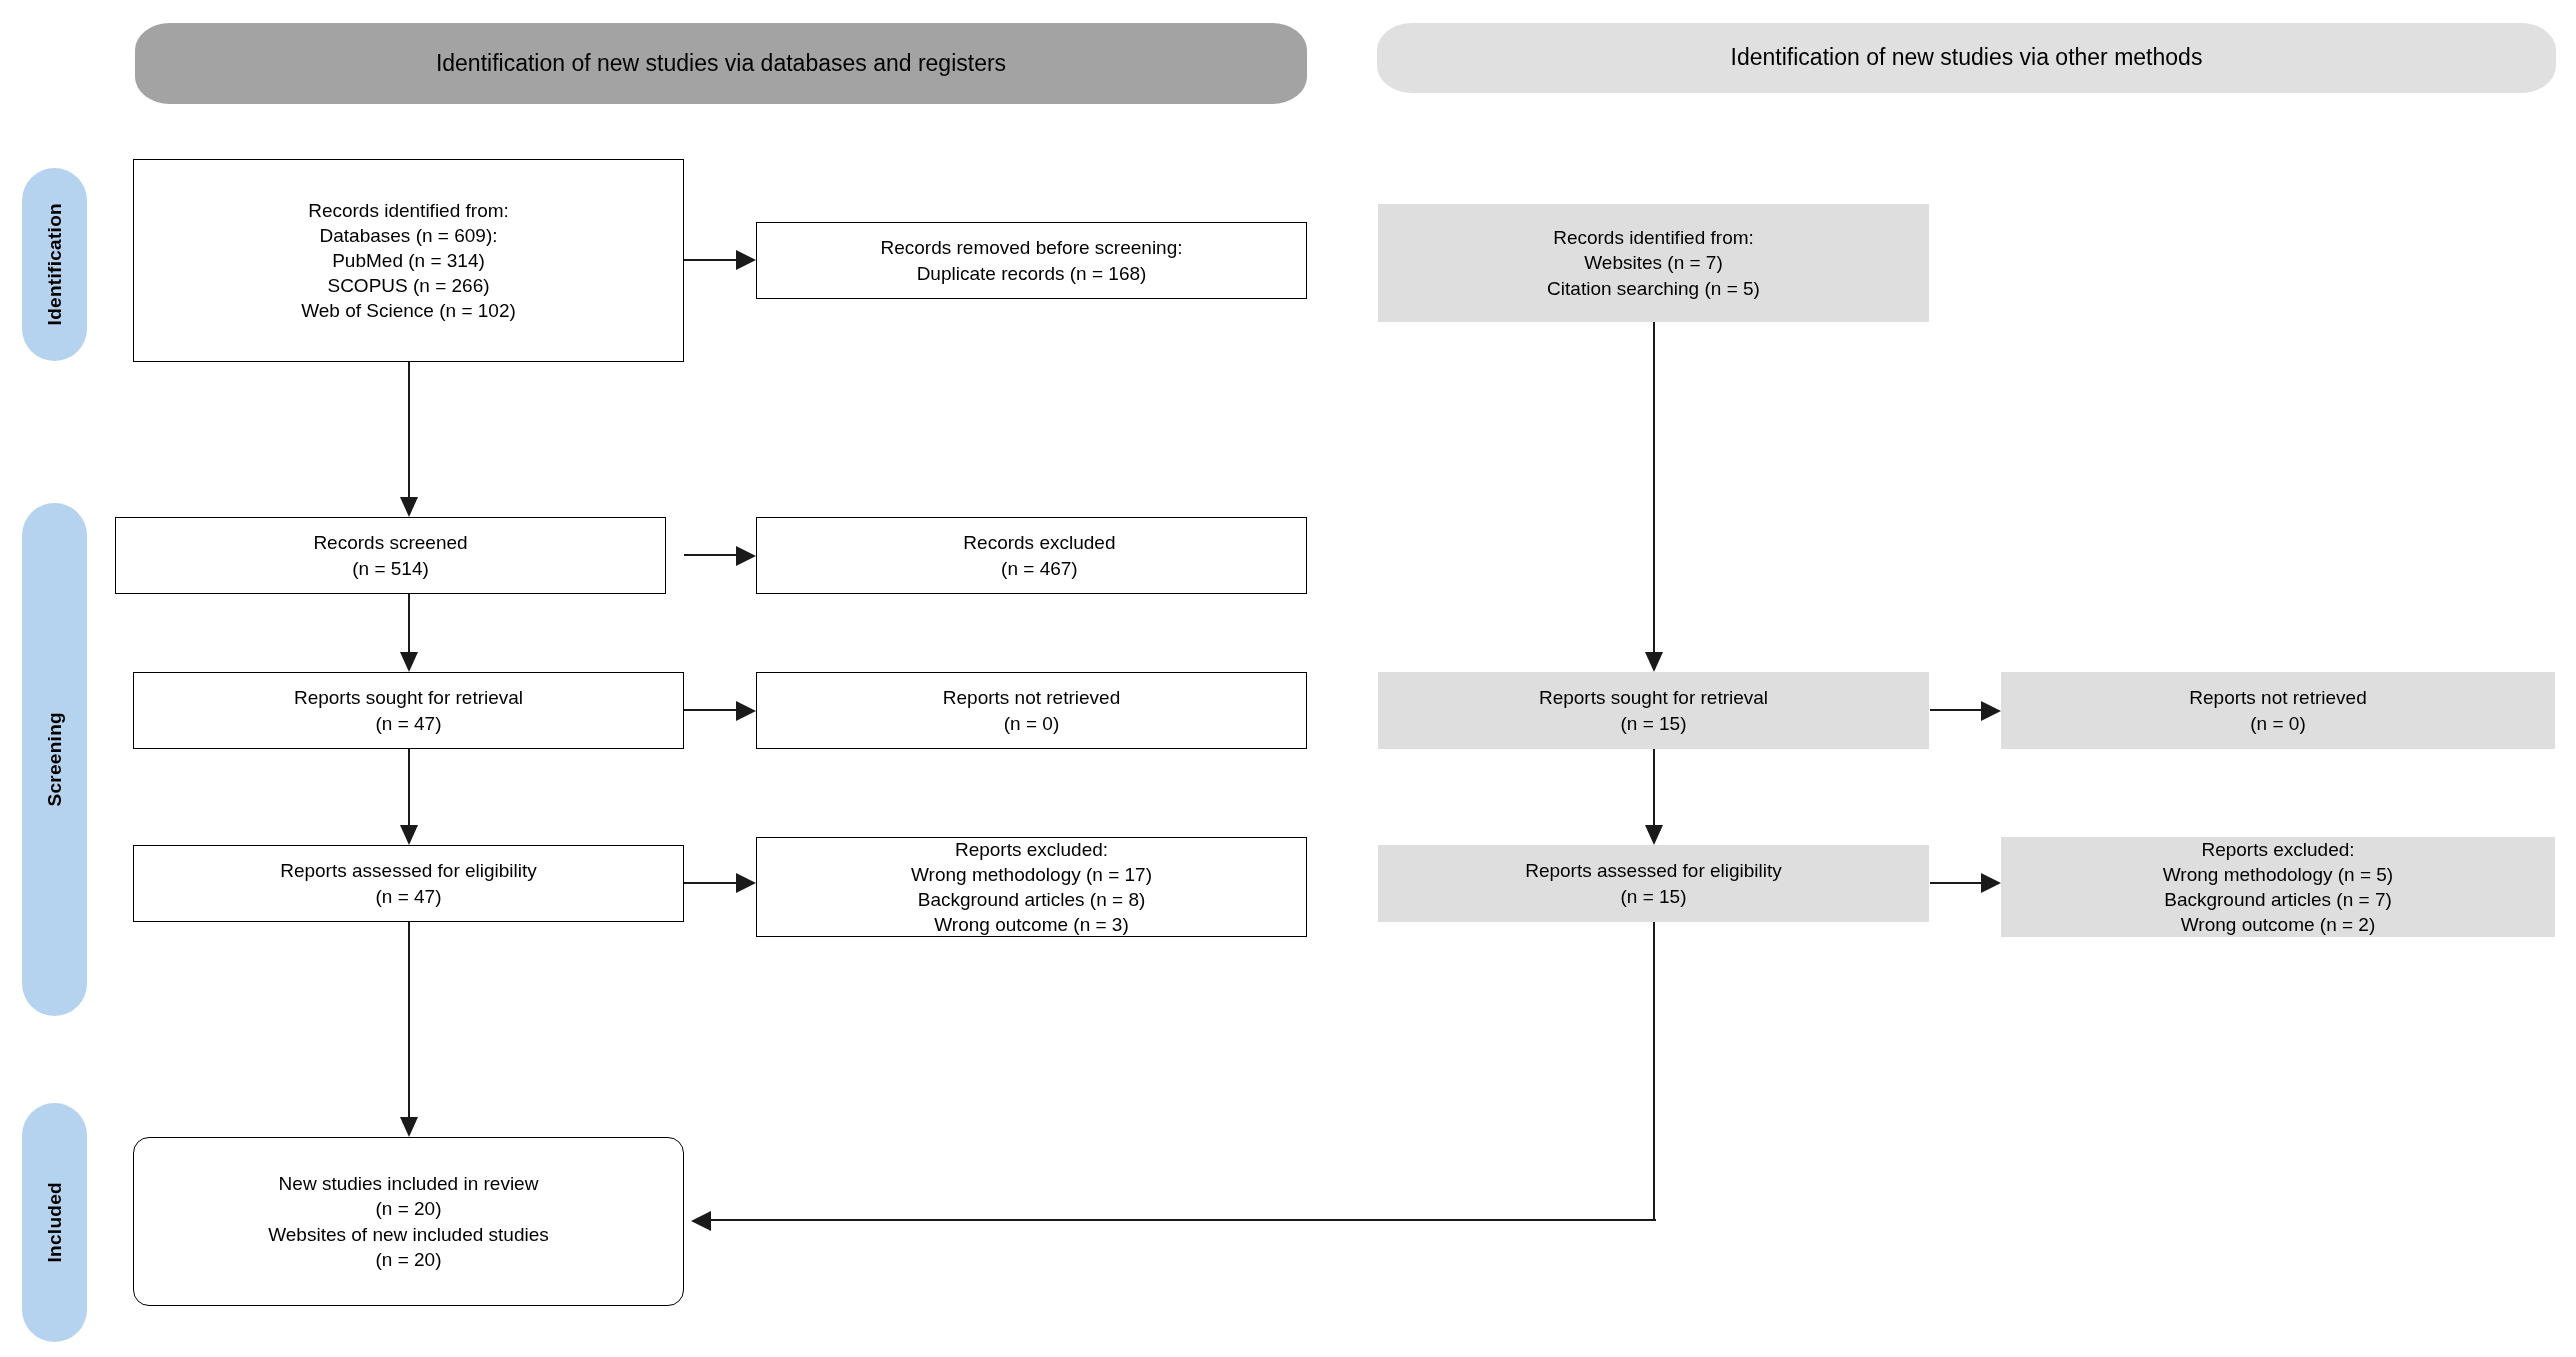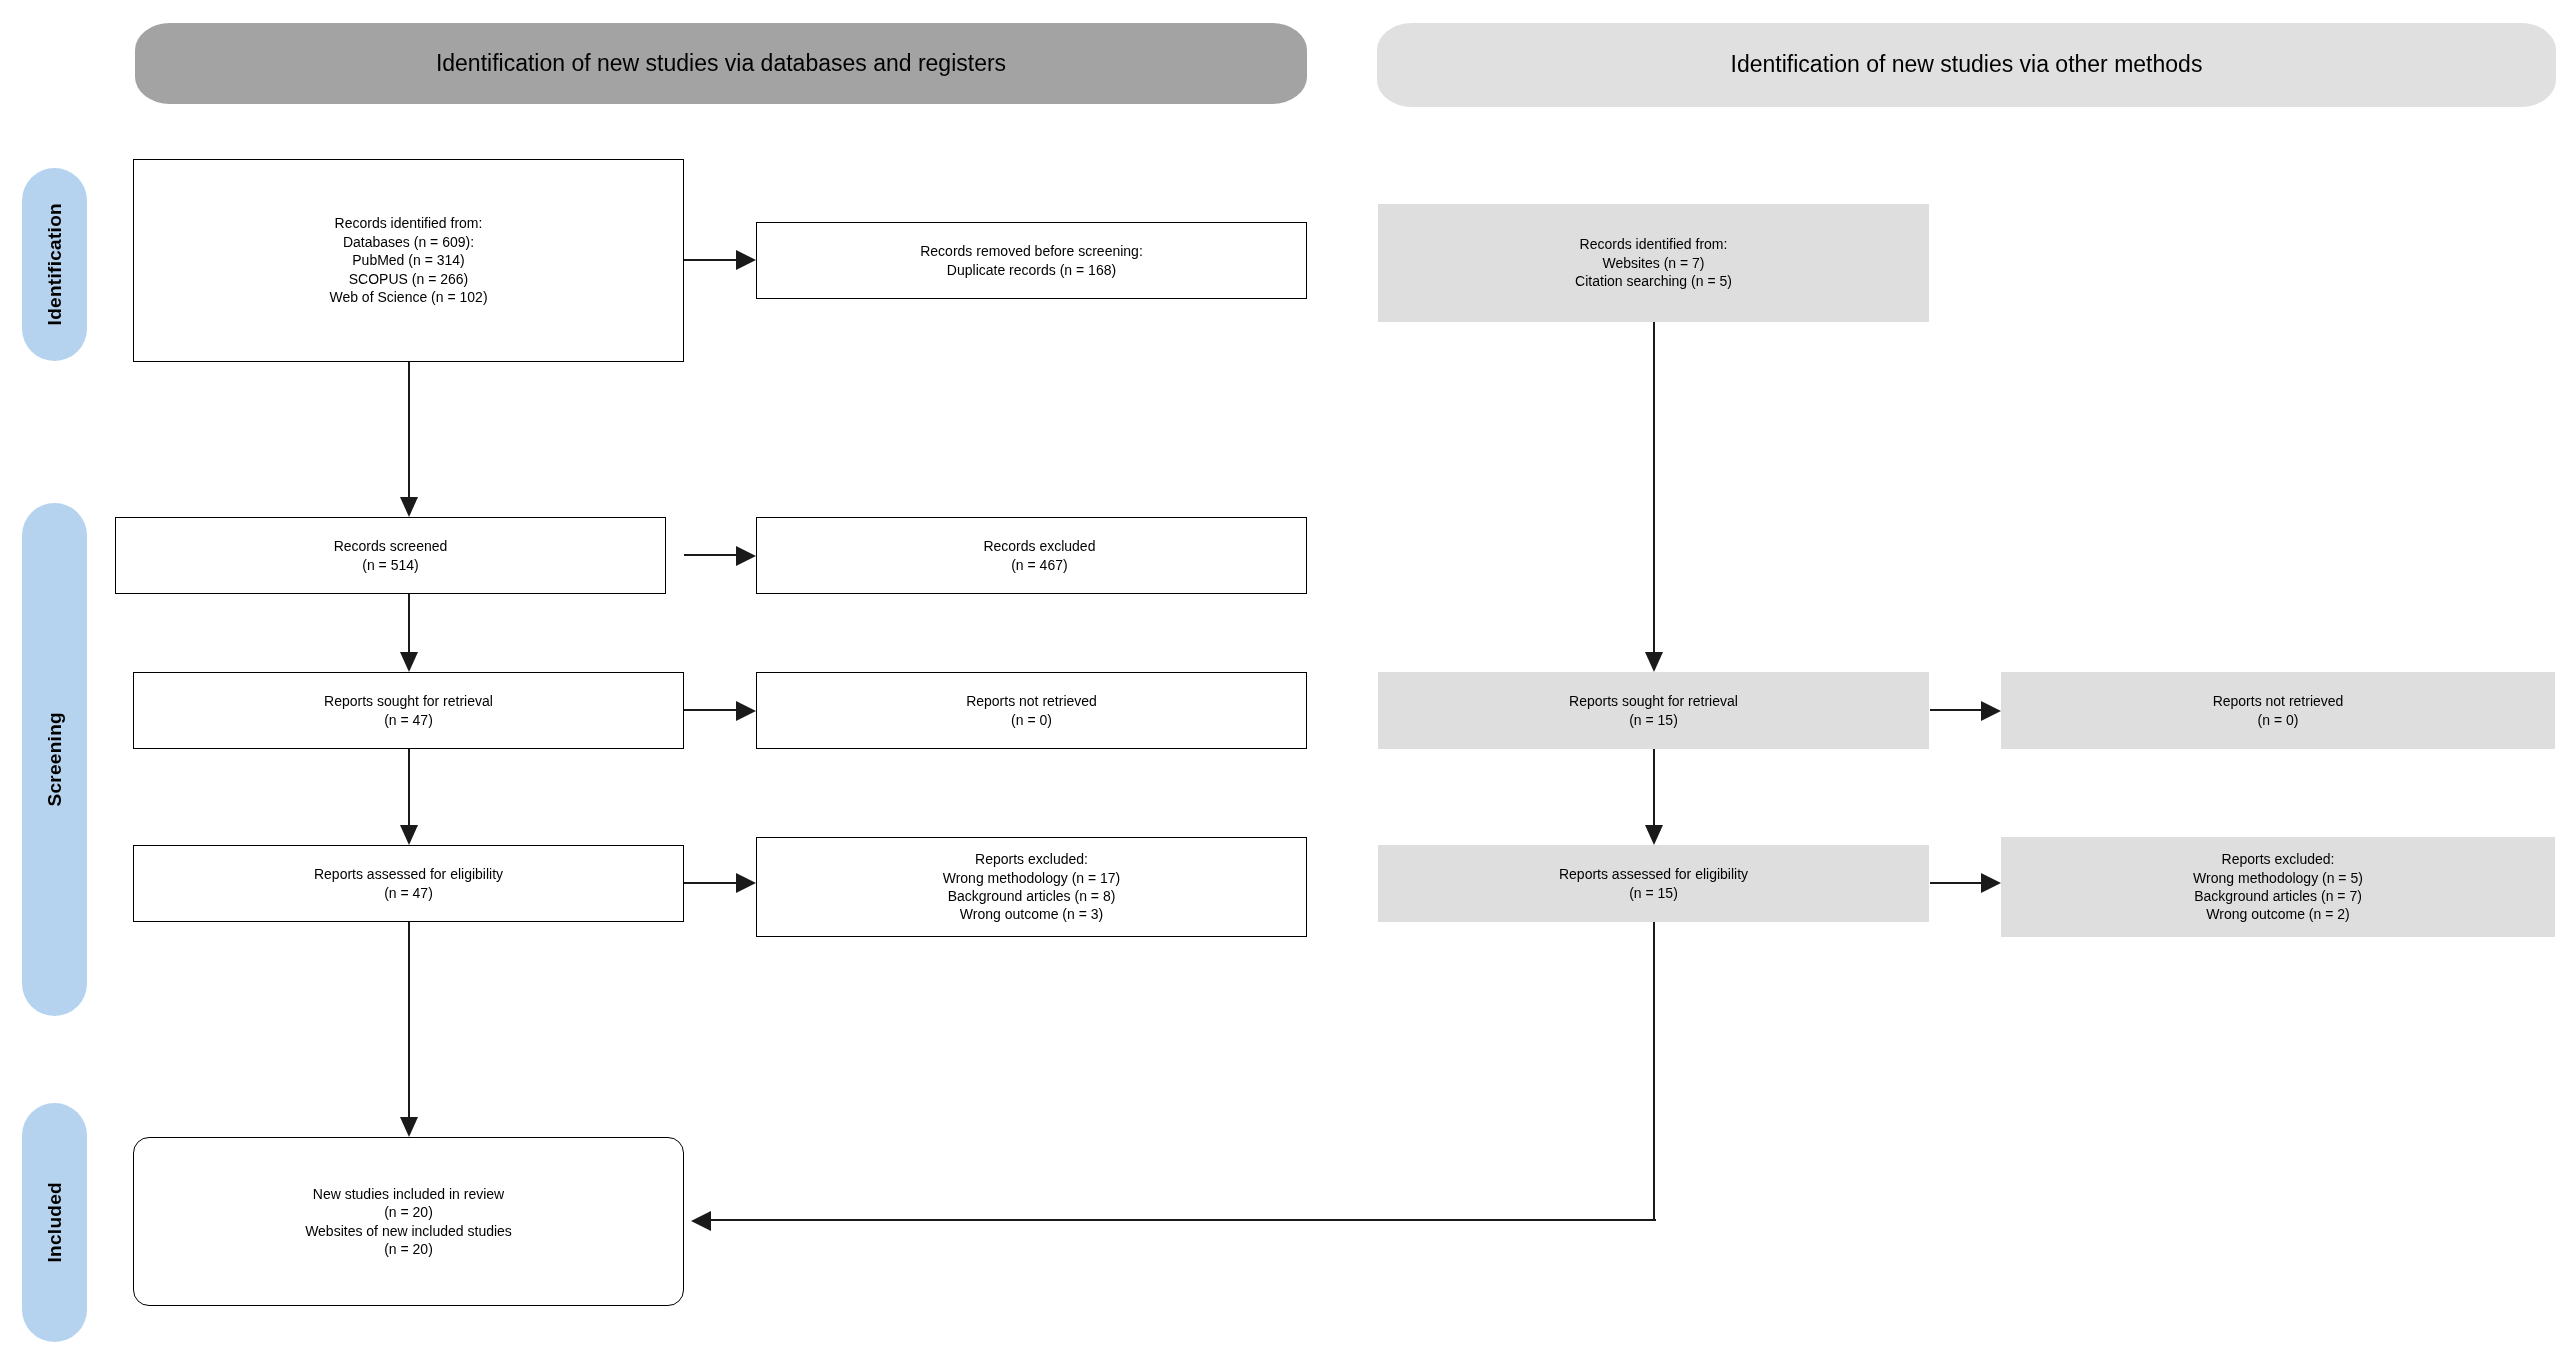--- a/index.html
+++ b/index.html
@@ -37,21 +37,21 @@
     left: 135px;
     top: 23px;
     width: 1172px;
     height: 81px;
     background: #a3a3a3;
   }
   .banner-other {
     left: 1377px;
     top: 23px;
     width: 1179px;
-    height: 84px;
+    height: 70px;
     background: #e0e0e0;
   }
 
   
   .pill {
     position: absolute;
     left: 22px;
     width: 65px;
     background: #b5d3ef;
     border-radius: 33px;
@@ -76,21 +76,21 @@
   .box {
     position: absolute;
     box-sizing: border-box;
     border: 1.8px solid #000000;
     background: #ffffff;
     display: flex;
     flex-direction: column;
     align-items: center;
     justify-content: center;
     padding: 3.5px 8.2px;
-    font-size: 14px;
+    font-size: 19px;
     color: #000000;
     line-height: 1.32;
     text-align: center;
   }
   .box.shaded {
     background: #dedede;
     border: none;
   }
   .box .line { white-space: nowrap; display: block; }
 

